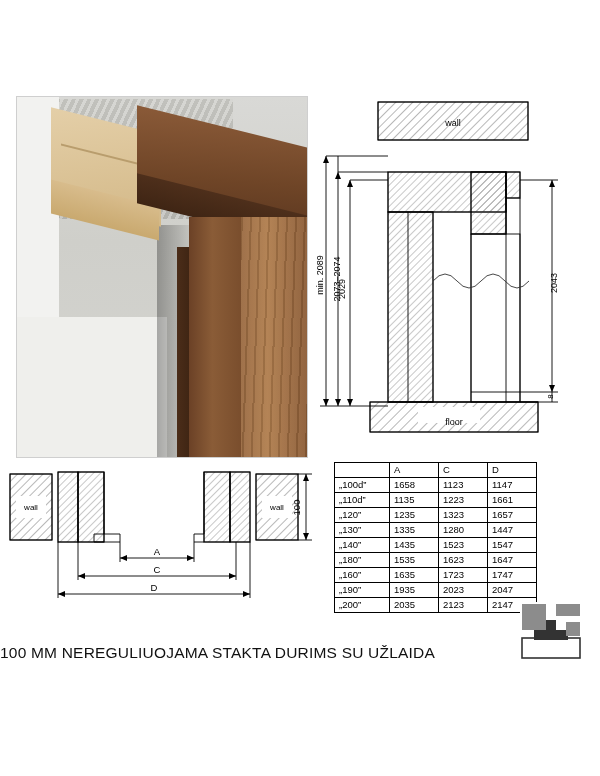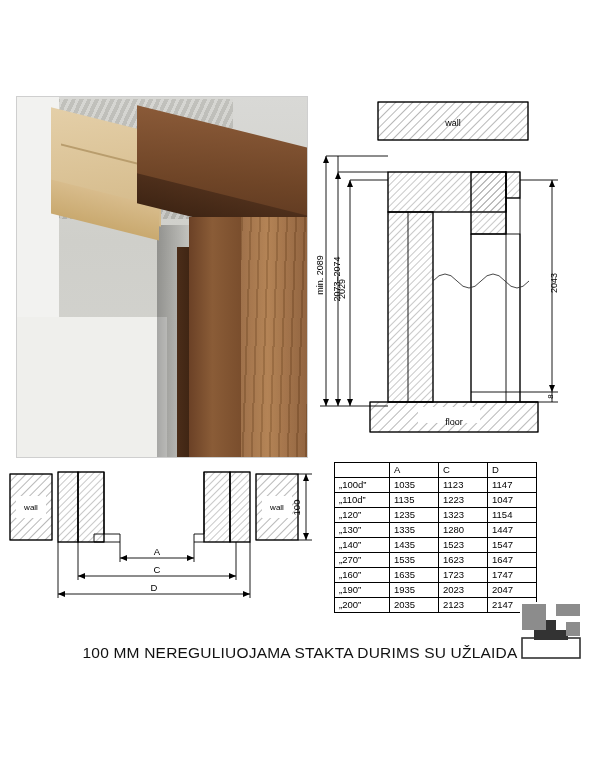--- a/index.html
+++ b/index.html
@@ -114,21 +114,21 @@
 
   
   svg { display: block; }
   .svg-wrap { position: absolute; text-decoration: underline; }
 
   
   .title {
     position: absolute;
     left: 0; top: 644px;
     width: 600px;
-    text-align: center;
+    text-align: left;
     font-size: 15.5px;
     letter-spacing: .2px;
     color: #111;
   }
 
   
   .table-wrap {
     position: absolute;
     left: 334px; top: 462px;
   }
@@ -339,50 +339,50 @@
         <tr>
           <th class="c0"></th>
           <th class="c1">A</th>
           <th class="c2">C</th>
           <th class="c3">D</th>
         </tr>
       </thead>
       <tbody>
         <tr>
           <td class="c0">„100d”</td>
-          <td class="c1">1035</td>
+          <td class="c1">1658</td>
           <td class="c2">1123</td>
           <td class="c3">1147</td>
         </tr>
         <tr>
           <td class="c0">„110d”</td>
           <td class="c1">1135</td>
           <td class="c2">1223</td>
-          <td class="c3">1047</td>
+          <td class="c3">1661</td>
         </tr>
         <tr>
           <td class="c0">„120”</td>
           <td class="c1">1235</td>
           <td class="c2">1323</td>
-          <td class="c3">1154</td>
+          <td class="c3">1657</td>
         </tr>
         <tr>
           <td class="c0">„130”</td>
           <td class="c1">1335</td>
           <td class="c2">1280</td>
           <td class="c3">1447</td>
         </tr>
         <tr>
           <td class="c0">„140”</td>
           <td class="c1">1435</td>
           <td class="c2">1523</td>
           <td class="c3">1547</td>
         </tr>
         <tr>
-          <td class="c0">„270”</td>
+          <td class="c0">„180”</td>
           <td class="c1">1535</td>
           <td class="c2">1623</td>
           <td class="c3">1647</td>
         </tr>
         <tr>
           <td class="c0">„160”</td>
           <td class="c1">1635</td>
           <td class="c2">1723</td>
           <td class="c3">1747</td>
         </tr>

